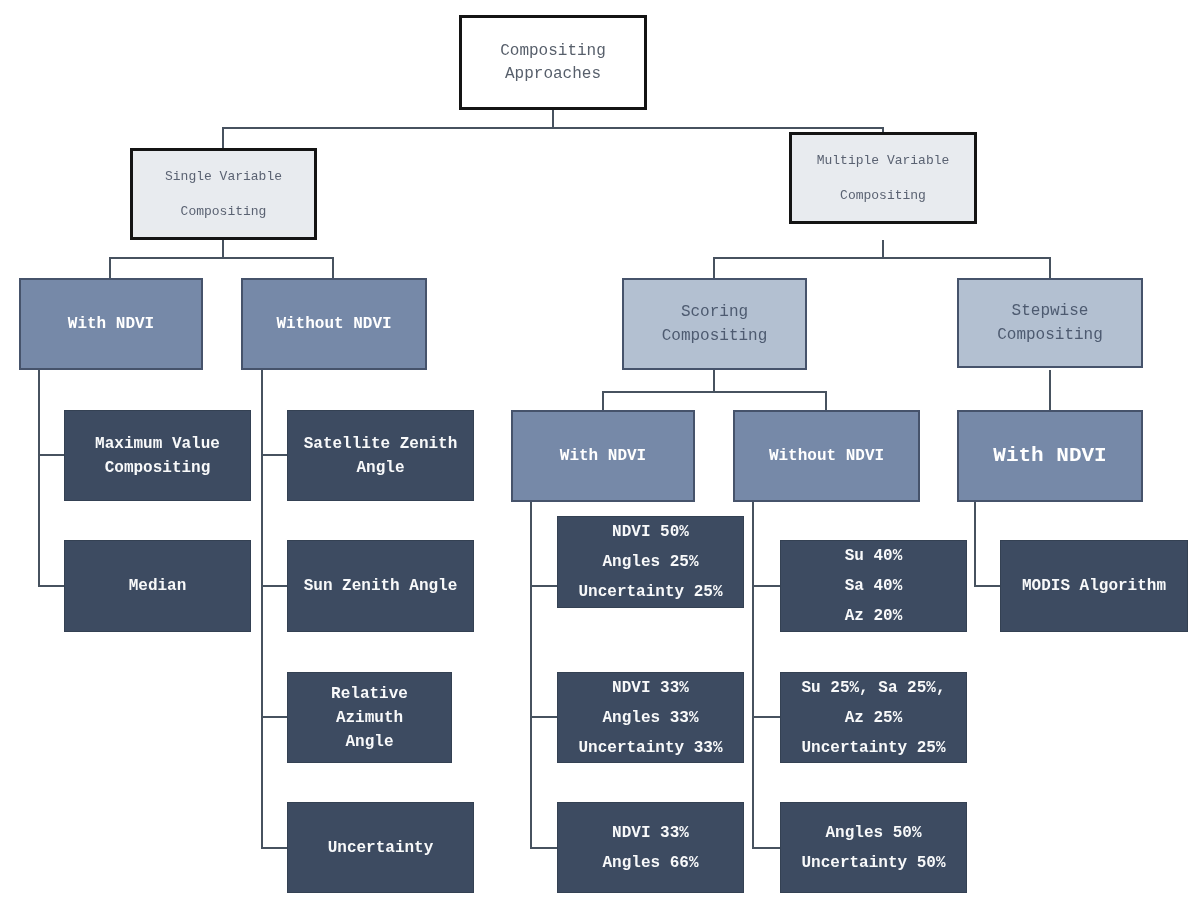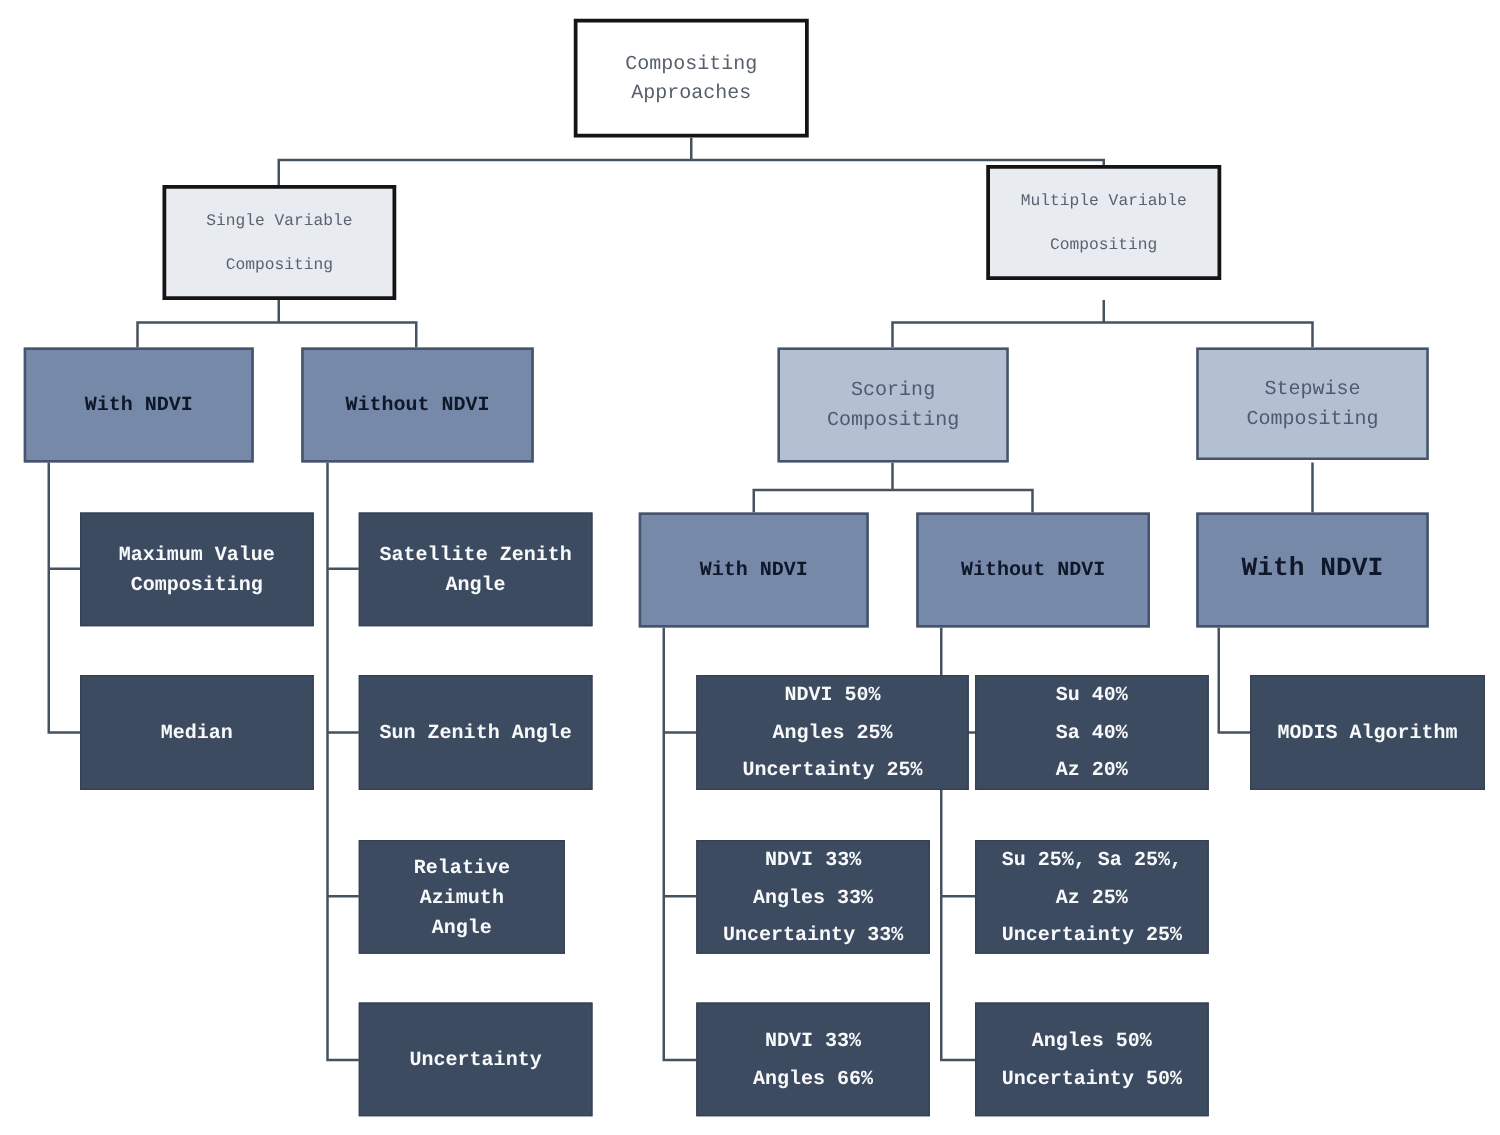--- a/index.html
+++ b/index.html
@@ -37,21 +37,21 @@
   .lvl2 {
     background: #e8ebef;
     border: 3px solid #141414;
     color: #5a6272;
     font-size: 13px;
     line-height: 35px;
   }
   .mid {
     background: #7689a8;
     border: 2px solid #46536b;
-    color: #0f172a;
+    color: #ffffff;
     font-size: 16px;
     font-weight: bold;
     line-height: 24px;
   }
   .mid-big { font-size: 21px; }
   .light {
     background: #b3c0d1;
     border: 2px solid #46536b;
     color: #4d5a70;
     font-size: 16px;
@@ -107,21 +107,21 @@
   <div class="node dark" style="left:64px;top:410px;width:187px;height:91px">Maximum Value
 Compositing</div>
   <div class="node dark" style="left:287px;top:410px;width:187px;height:91px">Satellite Zenith Angle</div>
 
   <div class="node dark" style="left:64px;top:540px;width:187px;height:92px">Median</div>
   <div class="node dark" style="left:287px;top:540px;width:187px;height:92px">Sun Zenith Angle</div>
   <div class="node dark" style="left:287px;top:672px;width:165px;height:91px">Relative Azimuth
 Angle</div>
   <div class="node dark" style="left:287px;top:802px;width:187px;height:91px">Uncertainty</div>
 
-  <div class="node dark score" style="left:557px;top:540px;width:218px;height:92px">NDVI 50%
+  <div class="node dark score" style="left:557px;top:516px;width:187px;height:92px">NDVI 50%
 Angles 25%
 Uncertainty 25%</div>
   <div class="node dark score" style="left:557px;top:672px;width:187px;height:91px">NDVI 33%
 Angles 33%
 Uncertainty 33%</div>
   <div class="node dark score" style="left:557px;top:802px;width:187px;height:91px">NDVI 33%
 Angles 66%</div>
 
   <div class="node dark score" style="left:780px;top:540px;width:187px;height:92px">Su 40%
 Sa 40%

